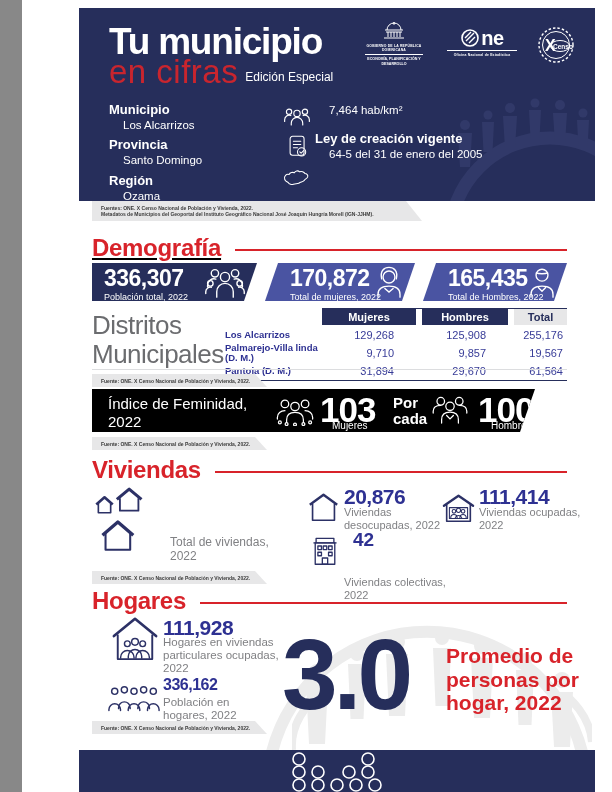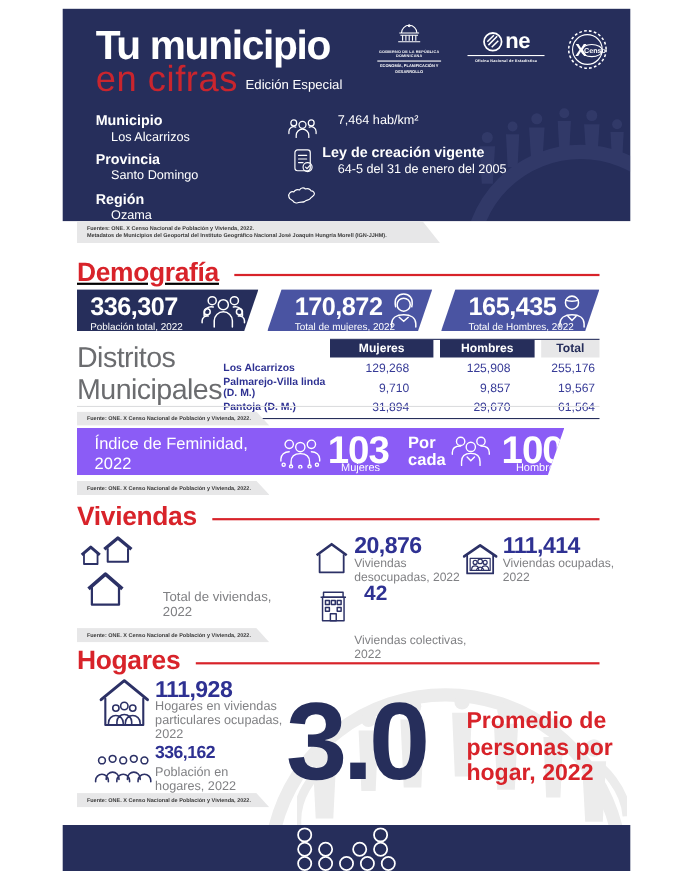--- a/index.html
+++ b/index.html
@@ -1,18 +1,18 @@
 <!DOCTYPE html>
 <html><head>
 <meta charset="utf-8">
 <style>
   * { margin:0; padding:0; box-sizing:border-box; }
   body { background:#888; display:flex; justify-content:center; }
   .page { position:relative; width:612px; height:792px; background:#ffffff; overflow:hidden;
-          font-family:"Liberation Sans", sans-serif; }
+          font-family:"Liberation Sans", sans-serif;margin-left:22px; }
 
   
   .header { position:absolute; left:57px; top:8px; width:516px; height:193px; background:#262e5b; overflow:hidden; }
   .title { position:absolute; left:30px; top:15px; z-index:2; }
   .title-main { color:#fff; font-size:37px; font-weight:700; letter-spacing:-1.2px; line-height:1; }
   .title-row2 { display:flex; align-items:flex-end; margin-top:-3px; }
   .title-sub { color:#c9252e; font-size:33px; font-weight:400; letter-spacing:.5px; line-height:.9; }
   .edition { color:#fff; font-size:12px; margin-left:7px; position:relative; top:-3px; }
 
   .logos { position:absolute; top:14px; right:16px; display:flex; align-items:flex-start; gap:16px; z-index:2; }
@@ -71,21 +71,21 @@
   .td-t { color:#373b97; font-size:11px; text-align:right; padding-right:4px; }
   .gray-line { position:absolute; left:70px; top:369px; width:475px; border-top:1px solid #dcdddf; }
 
   
   .fuente { position:absolute; left:70px; width:175px; background:#e7e7e8;
     clip-path:polygon(0 0, calc(100% - 12px) 0, 100% 100%, 0 100%);
     font-size:5px; font-weight:700; color:#3a3a3a; padding:3.5px 16px 3.5px 9px; }
   .f-demo { top:374px; } .f-fem { top:437px; } .f-viv { top:571px; } .f-hog { top:721px; }
 
   
-  .fem-banner { position:absolute; left:70px; top:389px; width:443px; height:43px; background:#8b5cf6;
+  .fem-banner { position:absolute; left:70px; top:389px; width:443px; height:43px; background:#000000;
     clip-path:polygon(0 0,100% 0,calc(100% - 15px) 100%,0 100%); color:#fff; z-index:1; }
   .fem-title { position:absolute; left:16px; top:6px; font-size:15px; line-height:1.2; white-space:pre-line; }
   .fem-icon-w { position:absolute; left:182px; top:8px; }
   .fem-num-m { position:absolute; left:228px; top:1px; font-size:35px; font-weight:700; letter-spacing:-1px; }
   .fem-lab-m { position:absolute; left:240px; top:31px; font-size:10px; }
   .fem-mid { position:absolute; left:301px; top:6px; font-size:15px; font-weight:700; line-height:1.05; white-space:pre-line; }
   .fem-icon-h { position:absolute; left:337px; top:6px; }
   .fem-num-h { position:absolute; left:386px; top:1px; font-size:35px; font-weight:700; letter-spacing:-1px; }
   .fem-lab-h { position:absolute; left:399px; top:31px; font-size:10px; }
 

